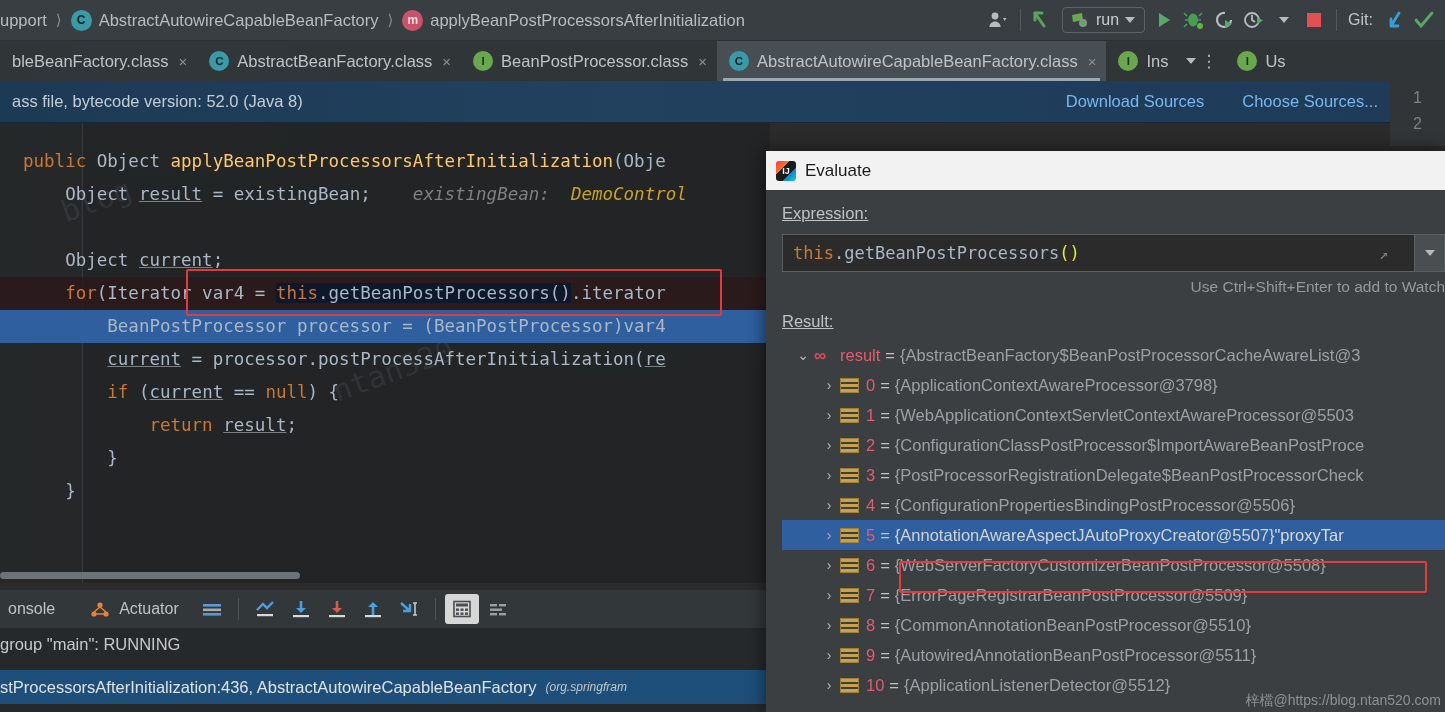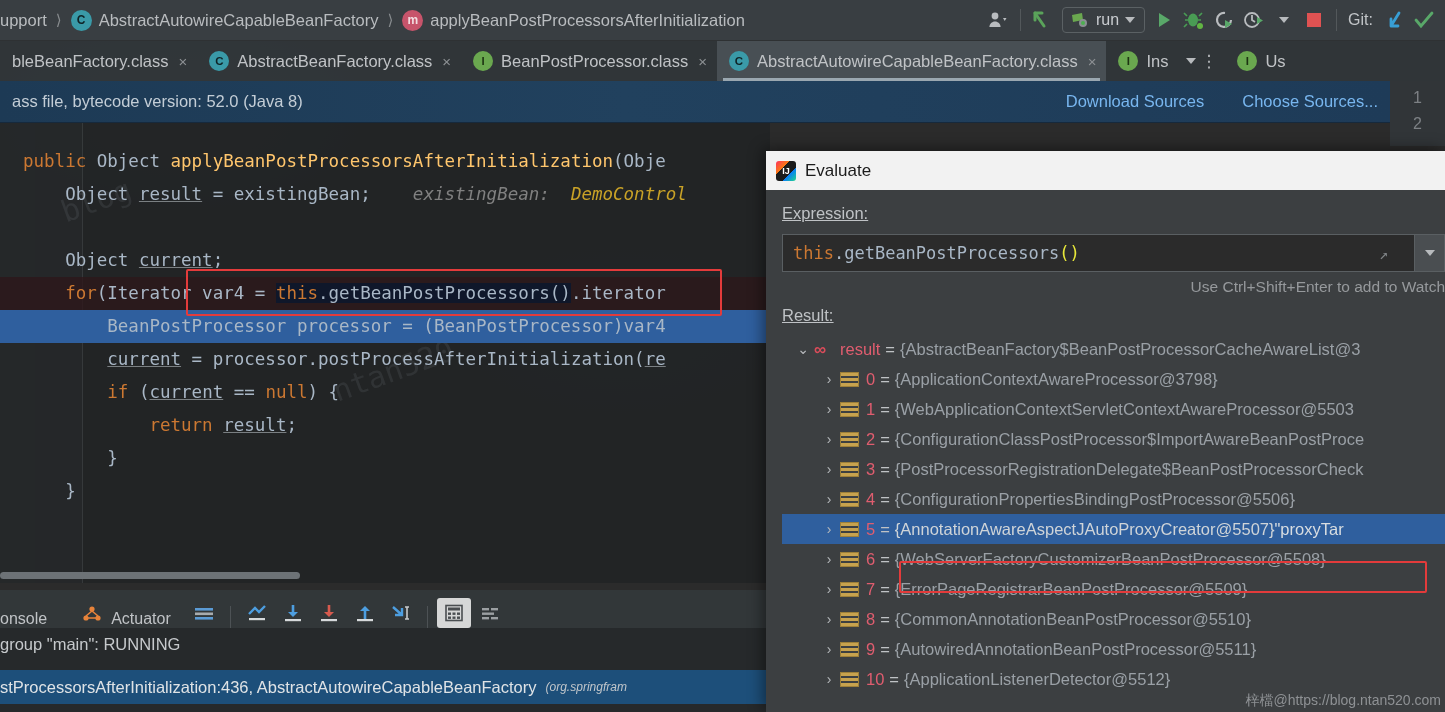--- a/index.html
+++ b/index.html
@@ -122,21 +122,21 @@
 
   .hscroll {
     position: absolute; left: 0; bottom: 4px; width: 300px; height: 7px;
     background: #6d7276; border-radius: 4px;
   }
 
   
   .dbgbar {
     position: absolute; left: 0; top: 590px; width: 770px; height: 38px;
     background: rgba(51,56,59,.92);
-    display: flex; align-items: flex-end; gap: 2px; padding-left: 0px;
+    display: flex; align-items: center; gap: 2px; padding-left: 8px;
   }
   .dbg-label { color: #c0c3c6; font-size: 16px; }
   .dbg-ic { width: 34px; height: 30px; display: flex; align-items: center; justify-content: center; cursor: pointer; }
   .dbg-ic.boxed { background: rgba(255,255,255,.80); border-radius: 3px; }
 
   
   .console {
     position: absolute; left: 0; top: 628px; width: 770px; height: 84px;
     background: rgba(38,41,43,.92);
   }
@@ -179,21 +179,21 @@
   .ex-dot { color: #a9b7c6; }
   .ex-meth { color: #a9b7c6; }
   .ex-paren { color: #e8e83a; }
   .expand-ic { position: absolute; right: 26px; top: 10px; color: #7f8386; font-size: 15px; }
   .expr-drop {
     width: 30px; background: #4a4e51; border: 1px solid #5a5f62; border-left: none;
     display: flex; align-items: center; justify-content: center; cursor: pointer;
   }
   .hintline { color: #96999c; font-size: 15.5px; text-align: right; width: 663px; margin-top: 6px; }
 
-  .resultlbl { margin-top: 10px; text-decoration: underline; }
+  .resultlbl { margin-top: 16px; text-decoration: underline; }
   .tree { margin-top: 9px; width: 663px; font-size: 16.5px; }
   .trow {
     height: 30px; display: flex; align-items: center; white-space: nowrap; overflow: hidden; cursor: pointer;
   }
   .trow.selected { background: #2f5f9e; }
   .tw { width: 22px; text-align: center; color: #b6b9bc; font-size: 14px; flex: none; }
   .ticon { width: 19px; height: 15px; flex: none; margin-right: 7px; position: relative; }
   .ticon.arr {
     background: repeating-linear-gradient(to bottom, #c7a24e 0, #c7a24e 3px, #3c3f41 3px, #3c3f41 5px);
     border: 1px solid #9e8039;

